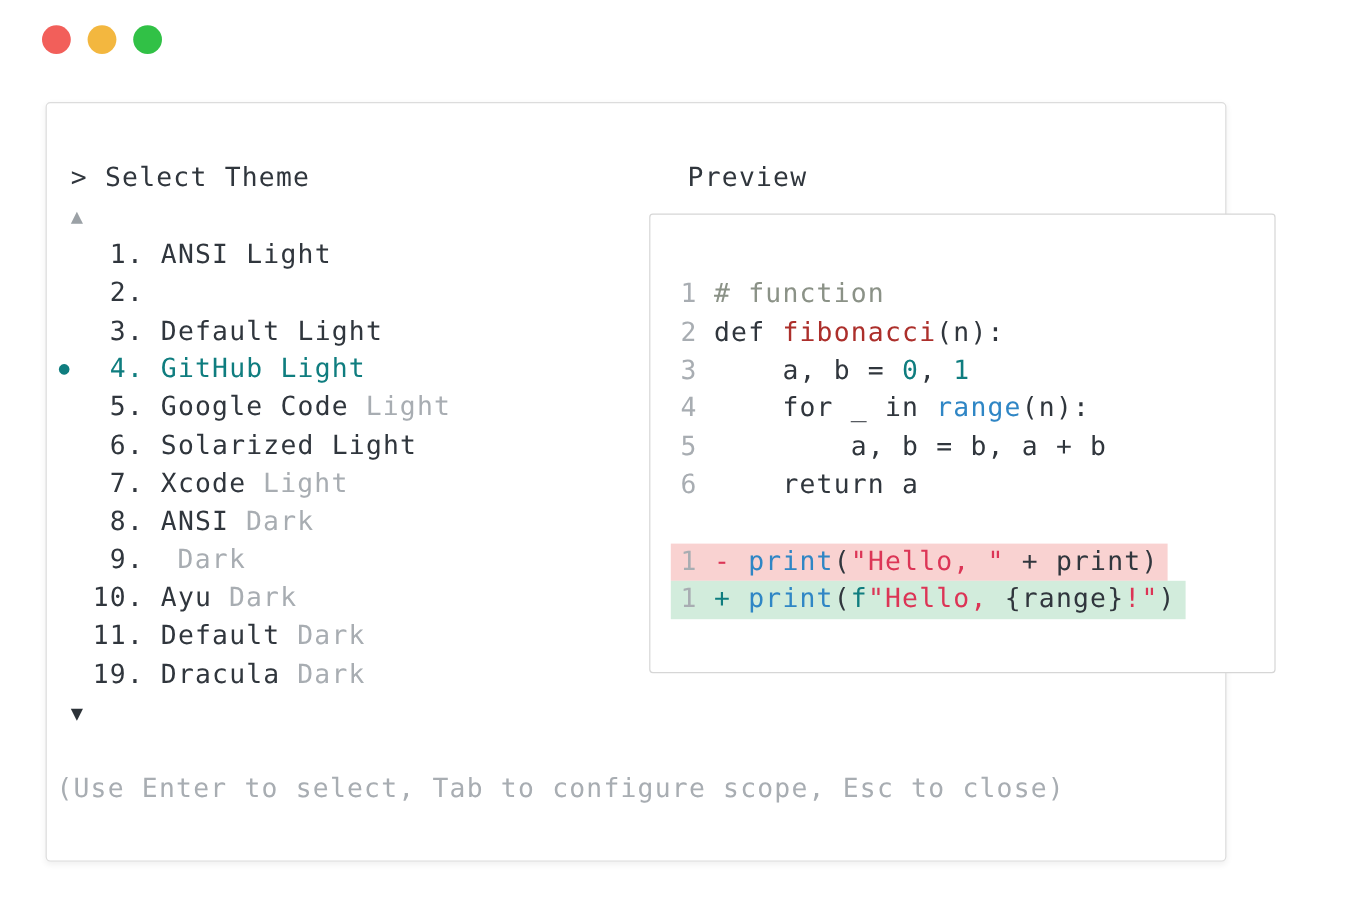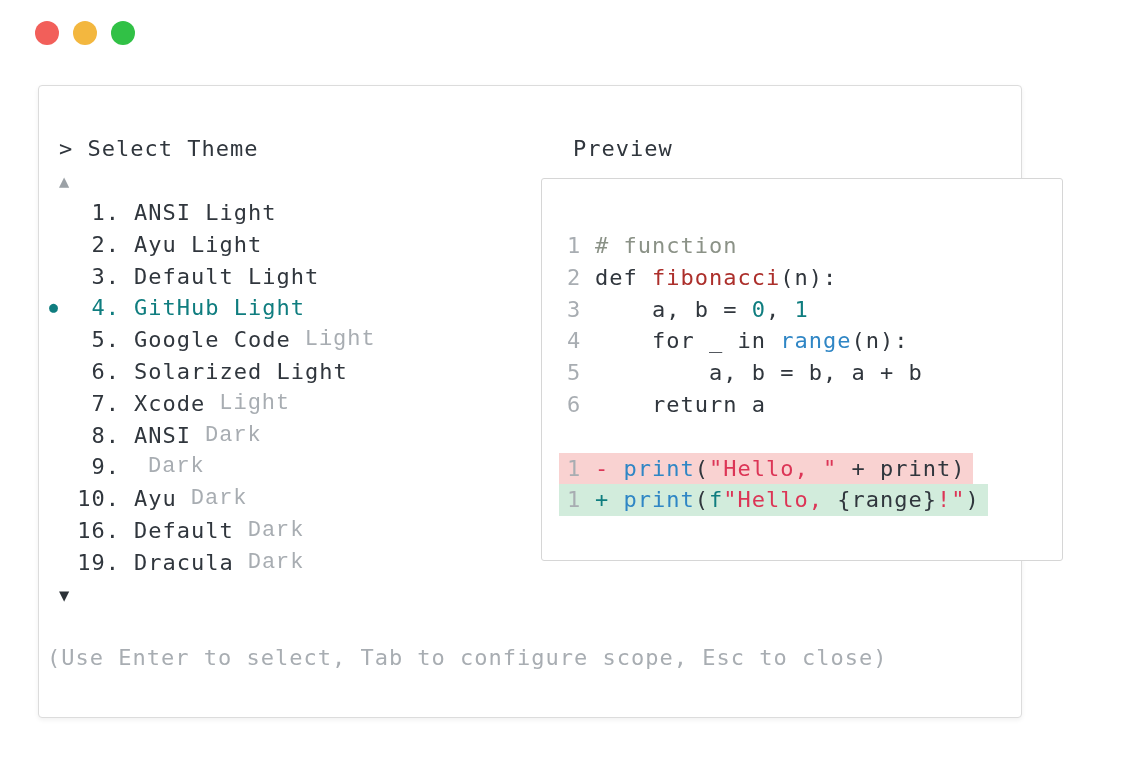--- a/index.html
+++ b/index.html
@@ -25,21 +25,21 @@
     box-shadow:0 2px 5px rgba(0,0,0,0.06);}
 
   .prompt{position:absolute;left:20px;top:47px;height:32px;line-height:32px;white-space:pre;color:var(--text-dark);}
   .scroll-up{position:absolute;left:20px;top:79px;height:32px;line-height:32px;font-size:17px;color:var(--scroll-up-gray);}
   .scroll-down{position:absolute;left:20px;top:493px;height:32px;line-height:32px;font-size:17px;color:var(--scroll-down-dark);}
 
   .theme-list{position:absolute;left:10px;top:111px;}
   .theme-row{display:flex;height:31.8px;line-height:31.8px;white-space:pre;align-items:center;cursor:default;}
   .theme-row .bullet{width:28px;flex:none;font-size:15px;color:var(--accent-teal);line-height:31.8px;}
   .theme-row .num{width:43px;flex:none;text-align:right;margin-right:14px;}
-  .theme-row .dim{color:var(--gray-dim);margin-left:14px;font-family:Liberation Mono, monospace;}
+  .theme-row .dim{color:var(--gray-dim);margin-left:14px;}
   .theme-row.selected .num,.theme-row.selected .name,.theme-row.selected .dim{color:var(--accent-teal);}
 
   .footer{position:absolute;left:8px;top:556px;height:32px;line-height:32px;white-space:pre;color:var(--gray-dim);text-align:right;}
 
   .preview-title{position:absolute;left:502px;top:47px;height:32px;line-height:32px;color:var(--text-dark);margin-left:32px;}
   .preview-box{position:absolute;left:502px;top:92px;width:522px;height:383px;
     border:1.5px solid var(--preview-border);border-radius:3px;background:#fff;overflow:hidden;}
   .code{position:absolute;left:25px;top:51px;}
   .code-line{display:flex;height:31.8px;line-height:31.8px;white-space:pre;}
   .code-line .lnum{width:14px;flex:none;color:var(--gray-dim);}
@@ -62,30 +62,30 @@
   <button class="light yellow"></button>
   <button class="light green"></button>
 </div>
 
 <div class="panel">
   <div class="prompt">&gt; Select Theme</div>
   <div class="scroll-up">▲</div>
 
   <div class="theme-list">
       <div class="theme-row"><span class="bullet"></span><span class="num">1.</span><span class="name">ANSI Light</span></div>
-      <div class="theme-row"><span class="bullet"></span><span class="num">2.</span><span class="name">Ayu Light</span></div>
+      <div class="theme-row"><span class="bullet"></span><span class="num">2.</span></div>
       <div class="theme-row"><span class="bullet"></span><span class="num">3.</span><span class="name">Default Light</span></div>
       <div class="theme-row selected"><span class="bullet">●</span><span class="num">4.</span><span class="name">GitHub Light</span></div>
       <div class="theme-row"><span class="bullet"></span><span class="num">5.</span><span class="name">Google Code</span><span class="dim">Light</span></div>
       <div class="theme-row"><span class="bullet"></span><span class="num">6.</span><span class="name">Solarized Light</span></div>
       <div class="theme-row"><span class="bullet"></span><span class="num">7.</span><span class="name">Xcode</span><span class="dim">Light</span></div>
       <div class="theme-row"><span class="bullet"></span><span class="num">8.</span><span class="name">ANSI</span><span class="dim">Dark</span></div>
       <div class="theme-row"><span class="bullet"></span><span class="num">9.</span><span class="dim">Dark</span></div>
       <div class="theme-row"><span class="bullet"></span><span class="num">10.</span><span class="name">Ayu</span><span class="dim">Dark</span></div>
-      <div class="theme-row"><span class="bullet"></span><span class="num">16.</span><span class="name">Default</span><span class="dim">Dark</span></div>
+      <div class="theme-row"><span class="bullet"></span><span class="num">11.</span><span class="name">Default</span><span class="dim">Dark</span></div>
       <div class="theme-row"><span class="bullet"></span><span class="num">19.</span><span class="name">Dracula</span><span class="dim">Dark</span></div>
     </div>
 
   <div class="scroll-down">▼</div>
   <div class="footer">(Use Enter to select, Tab to configure scope, Esc to close)</div>
 
   <div class="preview-title">Preview</div>
   <div class="preview-box">
     <div class="code">
         <div class="code-line"><span class="lnum">1</span><span class="code-text"><span class="tok-comment"># function</span></span></div>

